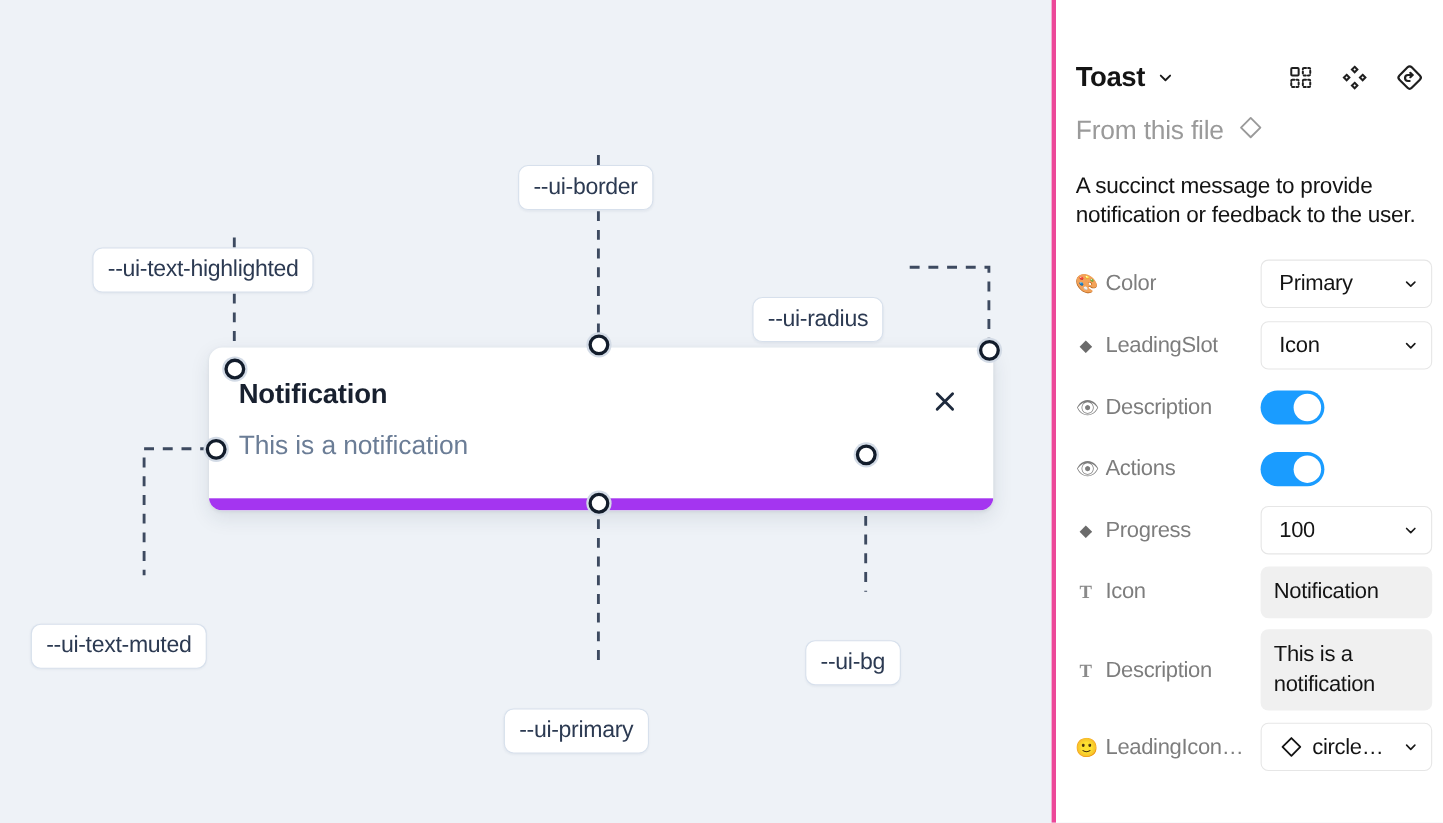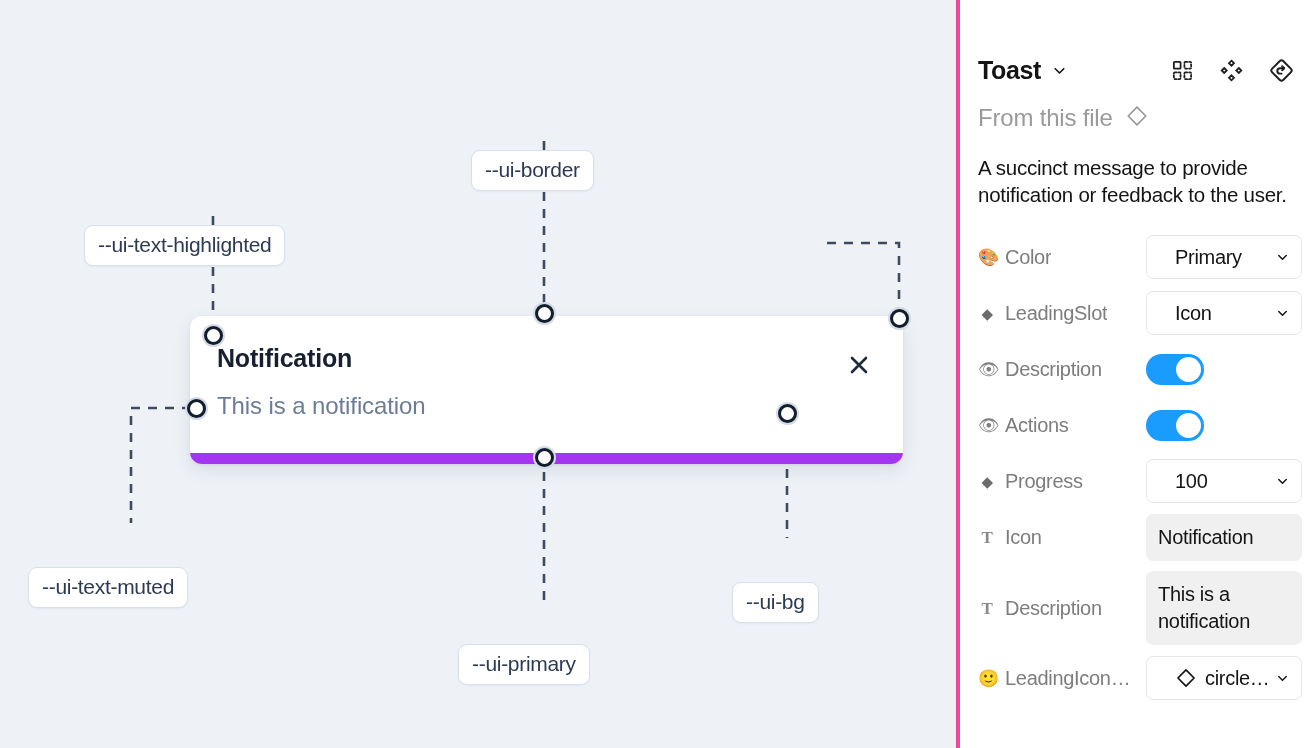--- a/index.html
+++ b/index.html
@@ -138,21 +138,21 @@
 
   .prop-control { flex: 1; display: flex; }
 
   .select {
     position: relative;
     width: 156px; height: 44px;
     border: 1px solid #e6e6e6;
     border-radius: 7px;
     background: #fff;
     display: flex; align-items: center;
-    padding: 0 28px;
+    padding: 0 16px;
     font-size: 20px; color: #141414; font-weight: 500;
     letter-spacing: -0.3px;
   }
   .select .sel-value { overflow: hidden; white-space: nowrap; text-overflow: ellipsis; }
   .select .sel-caret { position: absolute; right: 11px; top: 50%; transform: translateY(-50%); display:flex; }
   .select .sel-lead { margin-right: 8px; display: flex; align-items: center; }
 
   .textfield {
     width: 156px; min-height: 44px;
     border-radius: 7px;
@@ -213,20 +213,21 @@
 
   <div class="handle" style="left:204px; top:326px;"></div>
   <div class="handle" style="left:535px; top:304px;"></div>
   <div class="handle" style="left:890px; top:309px;"></div>
   <div class="handle" style="left:187px; top:399px;"></div>
   <div class="handle" style="left:778px; top:404px;"></div>
   <div class="handle" style="left:535px; top:448px;"></div>
 
   <div class="pill pill-ui-text-highlighted">--ui-text-highlighted</div>
   <div class="pill pill-ui-border">--ui-border</div>
+  <div class="pill pill-ui-radius">--ui-radius</div>
   <div class="pill pill-ui-text-muted">--ui-text-muted</div>
   <div class="pill pill-ui-primary">--ui-primary</div>
   <div class="pill pill-ui-bg">--ui-bg</div>
 </div>
 
 <div class="panel">
 
   <div class="panel-header">
     <div class="panel-title">Toast</div>
     <div class="panel-title-caret">

